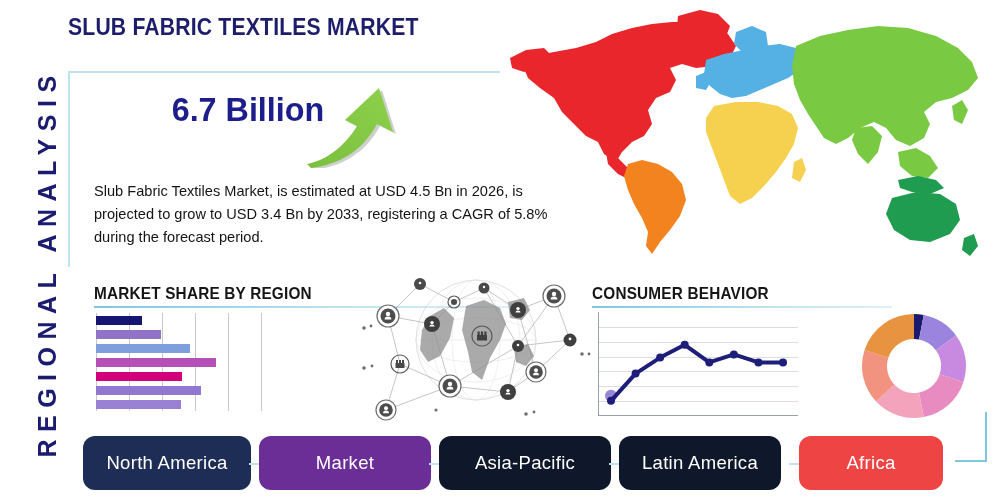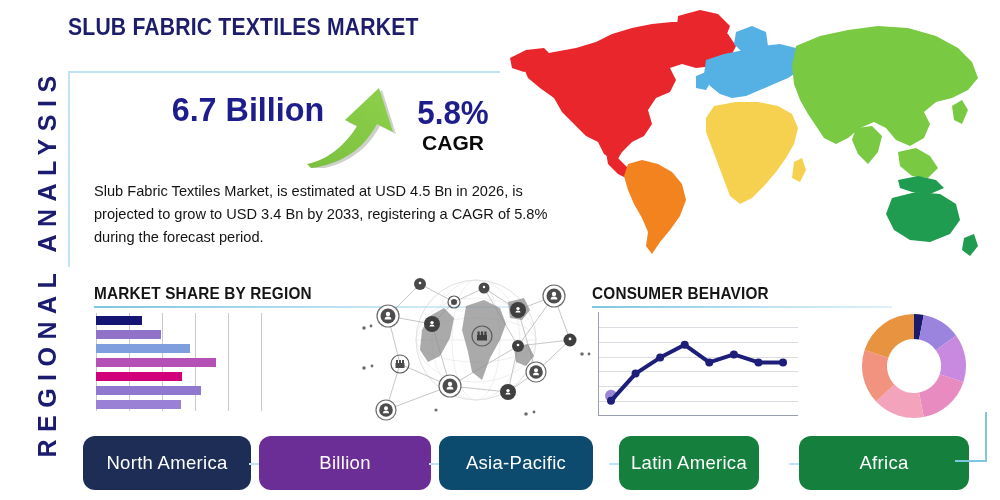--- a/index.html
+++ b/index.html
@@ -287,24 +287,20 @@
         <linearGradient id="arrGrad" x1="0" y1="1" x2="1" y2="0">
           <stop offset="0%" stop-color="#7bbf3f"></stop>
           <stop offset="100%" stop-color="#8cd04a"></stop>
         </linearGradient>
       </defs>
       <path d="M2,78 C22,74 40,60 52,40 L40,34 L74,2 L88,46 L72,38 C58,64 36,78 6,82 Z" fill="#6f7a66" opacity="0.35" transform="translate(3,2)"></path>
       <path d="M2,78 C22,74 40,60 52,40 L40,34 L74,2 L88,46 L72,38 C58,64 36,78 6,82 Z" fill="url(#arrGrad)"></path>
     </svg>
   </div>
 
-  <div id="stat-right">
-    <div class="big">5.8%</div>
-    <div class="sub">CAGR</div>
-  </div>
 
   <div id="description">Slub Fabric Textiles Market, is estimated at USD 4.5 Bn in 2026, is projected to grow to USD 3.4 Bn by 2033, registering a CAGR of 5.8% during the forecast period.</div>
 
   <div id="world-map">
     <svg width="500" height="265" viewBox="0 0 500 265">
 
       <path fill="#e8262b" d="M22,62 L34,54 L54,50 L76,46 L96,40 L112,32 L132,26 L152,22 L172,20 L196,20 L214,24 L228,32 L236,44 L230,56 L214,64 L196,66 L182,62 L170,66 L176,78 L170,90 L156,96 L148,108 L152,122 L144,134 L132,140 L122,150 L116,160 L104,152 L98,140 L86,134 L74,122 L62,110 L54,96 L40,86 L28,76 Z"></path>
       <path fill="#e8262b" d="M178,14 L200,8 L218,12 L230,24 L224,40 L210,52 L194,56 L182,48 L176,34 Z"></path>
       <path fill="#e8262b" d="M10,56 L26,48 L44,46 L52,54 L40,64 L24,70 L12,66 Z"></path>
       <path fill="#e8262b" d="M106,150 L118,156 L128,166 L136,172 L130,178 L118,172 L108,162 Z"></path>
@@ -513,24 +509,24 @@
         <path d="M98.06888370749726,25.435166880791392 A52,52 0 0 1 105.45493884734799,72.06888370749726 L81.67852593996915,64.34345884812357 A27,27 0 0 0 77.84345884812357,40.12979818810322 Z" fill="#c78ae0"></path>
         <path d="M105.45493884734799,72.06888370749726 A52,52 0 0 1 65.74382835845769,107.0789370378918 L61.059295493814574,82.5217557696746 A27,27 0 0 0 81.67852593996915,64.34345884812357 Z" fill="#e88bc0"></path>
         <path d="M65.74382835845769,107.0789370378918 A52,52 0 0 1 18.093631374086613,91.59644950829181 L36.3178470596219,74.48277186007459 A27,27 0 0 0 61.059295493814574,82.5217557696746 Z" fill="#f4a3bd"></path>
         <path d="M18.093631374086613,91.59644950829181 A52,52 0 0 1 6.545061152652018,39.93111629250272 L30.321474060030855,47.65654115187641 A27,27 0 0 0 36.3178470596219,74.48277186007459 Z" fill="#f2937f"></path>
         <path d="M6.545061152652018,39.93111629250272 A52,52 0 0 1 55.99999999999999,4 L55.99999999999999,29 A27,27 0 0 0 30.321474060030855,47.65654115187641 Z" fill="#e79340"></path>
       </svg></div>
 
   <div id="region-bar">
       <div class="region-btn" style="left: 0px; width: 168px; background: rgb(30, 45, 85);">North America</div>
       <div class="region-connector" style="left: 166px; width: 12px;"></div>
-      <div class="region-btn" style="left: 176px; width: 172px; background: rgb(107, 45, 150);">Billion</div>
+      <div class="region-btn" style="left: 176px; width: 172px; background: rgb(107, 45, 150);">Market</div>
       <div class="region-connector" style="left: 346px; width: 12px;"></div>
-      <div class="region-btn" style="left: 356px; width: 154px; background: #0c4a6e;">Asia-Pacific</div>
+      <div class="region-btn" style="left: 356px; width: 172px; background: #0f172a;">Asia-Pacific</div>
       <div class="region-connector" style="left: 526px; width: 12px;"></div>
-      <div class="region-btn" style="left: 536px; width: 140px; background: #15803d;">Latin America</div>
+      <div class="region-btn" style="left: 536px; width: 162px; background: #0f172a;">Latin America</div>
       <div class="region-connector" style="left: 706px; width: 12px;"></div>
-      <div class="region-btn" style="left: 716px; width: 170px; background: #15803d;">Africa</div>
+      <div class="region-btn" style="left: 716px; width: 144px; background: #ef4444;">Africa</div>
     </div>
   <div id="right-rail"></div>
   <div id="right-rail-h"></div>
 
 </div>
 
 </body></html>

